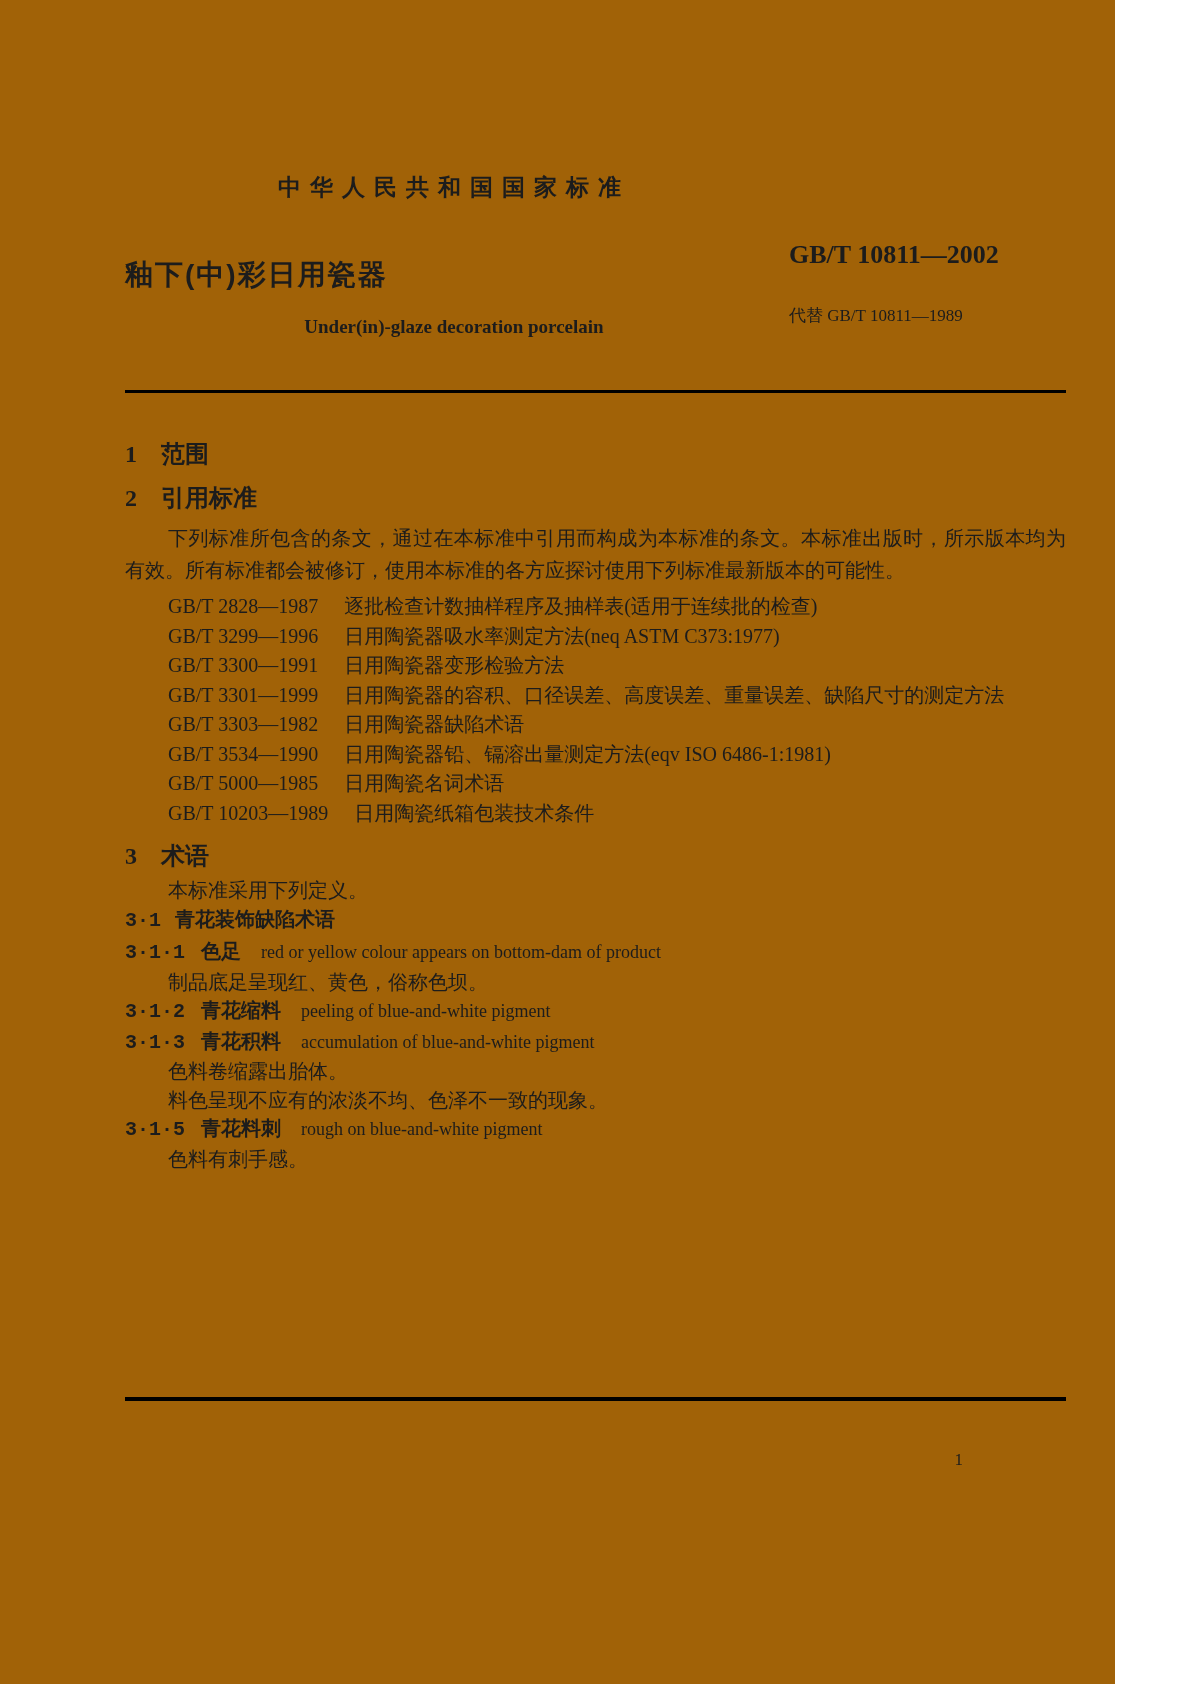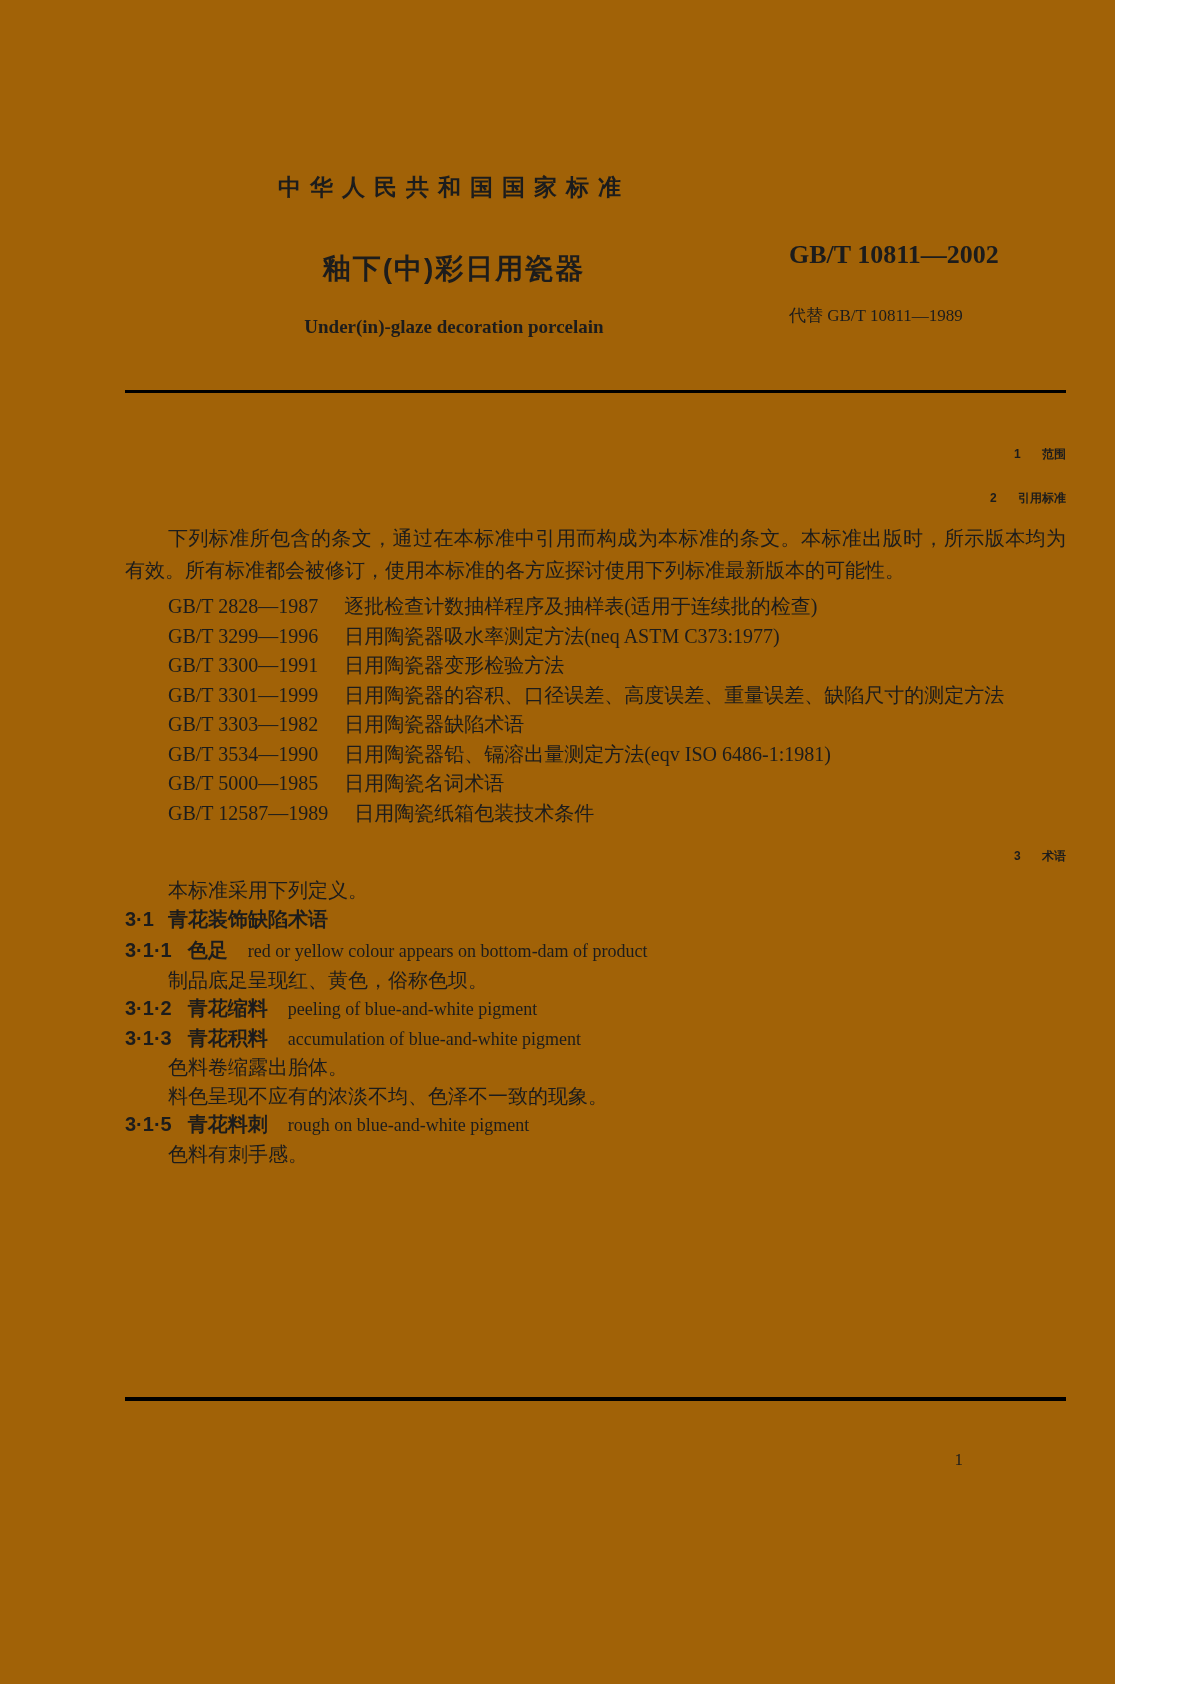--- a/index.html
+++ b/index.html
@@ -17,22 +17,22 @@
 
   .sans { font-family: "Liberation Sans", "DejaVu Sans", sans-serif; }
 
   
   .std-header {
     position: absolute; left: 125px; top: 172px; width: 658px;
     text-align: center; font-weight: bold; font-size: 23px;
     letter-spacing: 9px; white-space: nowrap;
   }
   .title-zh {
-    position: absolute; left: 125px; top: 250px; width: 658px;
-    text-align: center; font-weight: bold; font-size: 28px;
+    position: absolute; left: 125px; top: 256px; width: 658px;
+    text-align: left; font-weight: bold; font-size: 28px;
     letter-spacing: 2px; white-space: nowrap;
   }
   .std-code {
     position: absolute; left: 789px; top: 240px;
     font-weight: bold; font-size: 26px; white-space: nowrap;
   }
   .title-en {
     position: absolute; left: 125px; top: 316px; width: 658px;
     text-align: center; font-weight: bold; font-size: 19px; white-space: nowrap;
   }
@@ -44,22 +44,22 @@
     position: absolute; left: 125px; top: 390px;
     width: 941px; height: 3px; background: #000;
   }
 
   
   .main {
     position: absolute; left: 125px; top: 416px; width: 941px;
     font-size: 20px; line-height: 32px; text-align: justify;
   }
   .sec-heading {
-    font-family: Liberation Sans, sans-serif;
-    font-weight: bold; font-size: 12px; line-height: 24px; text-align: right;
+    font-family: Liberation Serif, serif;
+    font-weight: bold; font-size: 24px; line-height: 24px; text-align: left;
   }
   .sec-heading .sec-num { margin-right: 18px; }
   #sec1-heading { margin-top: 26px; }
   #sec2-heading { margin-top: 20px; }
   #sec3-heading { margin-top: 16px; }
 
   .para { text-indent: 43px; }
   #sec1-paras { margin-top: 16px; }
   .sec2-intro { margin-top: 12px; }
 
@@ -70,21 +70,21 @@
   .sec3-intro { margin-top: 8px; line-height: 29px; }
   .subsec { line-height: 29px; text-align: left; }
   .subsec .term-num { margin-right: 14px; }
   .subsec-title {
     font-family: "Liberation Sans", "DejaVu Sans", sans-serif; font-weight: bold;
   }
 
   .terms { margin-top: 2px; line-height: 28.5px; text-align: left; }
   .term-head { white-space: nowrap; }
   .term-num {
-    font-family: Liberation Sans, sans-serif;
+    font-family: Liberation Mono, monospace;
     font-weight: bold;
   }
   .term-head .term-num { margin-right: 16px; }
   .term-zh {
     font-family: "Liberation Sans", "DejaVu Sans", sans-serif;
     font-weight: bold; margin-right: 20px;
   }
   .term-en { font-size: 18px; }
   .term-def { padding-left: 43px; }
 
@@ -149,21 +149,21 @@
         <div class="ref-row">
         <span class="ref-code">GB/T 3303—1982</span><span class="ref-title">日用陶瓷器缺陷术语</span>
       </div>
         <div class="ref-row">
         <span class="ref-code">GB/T 3534—1990</span><span class="ref-title">日用陶瓷器铅、镉溶出量测定方法(eqv ISO 6486-1:1981)</span>
       </div>
         <div class="ref-row">
         <span class="ref-code">GB/T 5000—1985</span><span class="ref-title">日用陶瓷名词术语</span>
       </div>
         <div class="ref-row">
-        <span class="ref-code">GB/T 12587—1989</span><span class="ref-title">日用陶瓷纸箱包装技术条件</span>
+        <span class="ref-code">GB/T 10203—1989</span><span class="ref-title">日用陶瓷纸箱包装技术条件</span>
       </div>
       </div>
 
     <h2 class="sec-heading" id="sec3-heading">
       <span class="sec-num">3</span>
       <span>术语</span>
     </h2>
     <p class="para sec3-intro">本标准采用下列定义。</p>
     <div class="subsec">
       <span class="term-num">3·1</span><span class="subsec-title">青花装饰缺陷术语</span>

